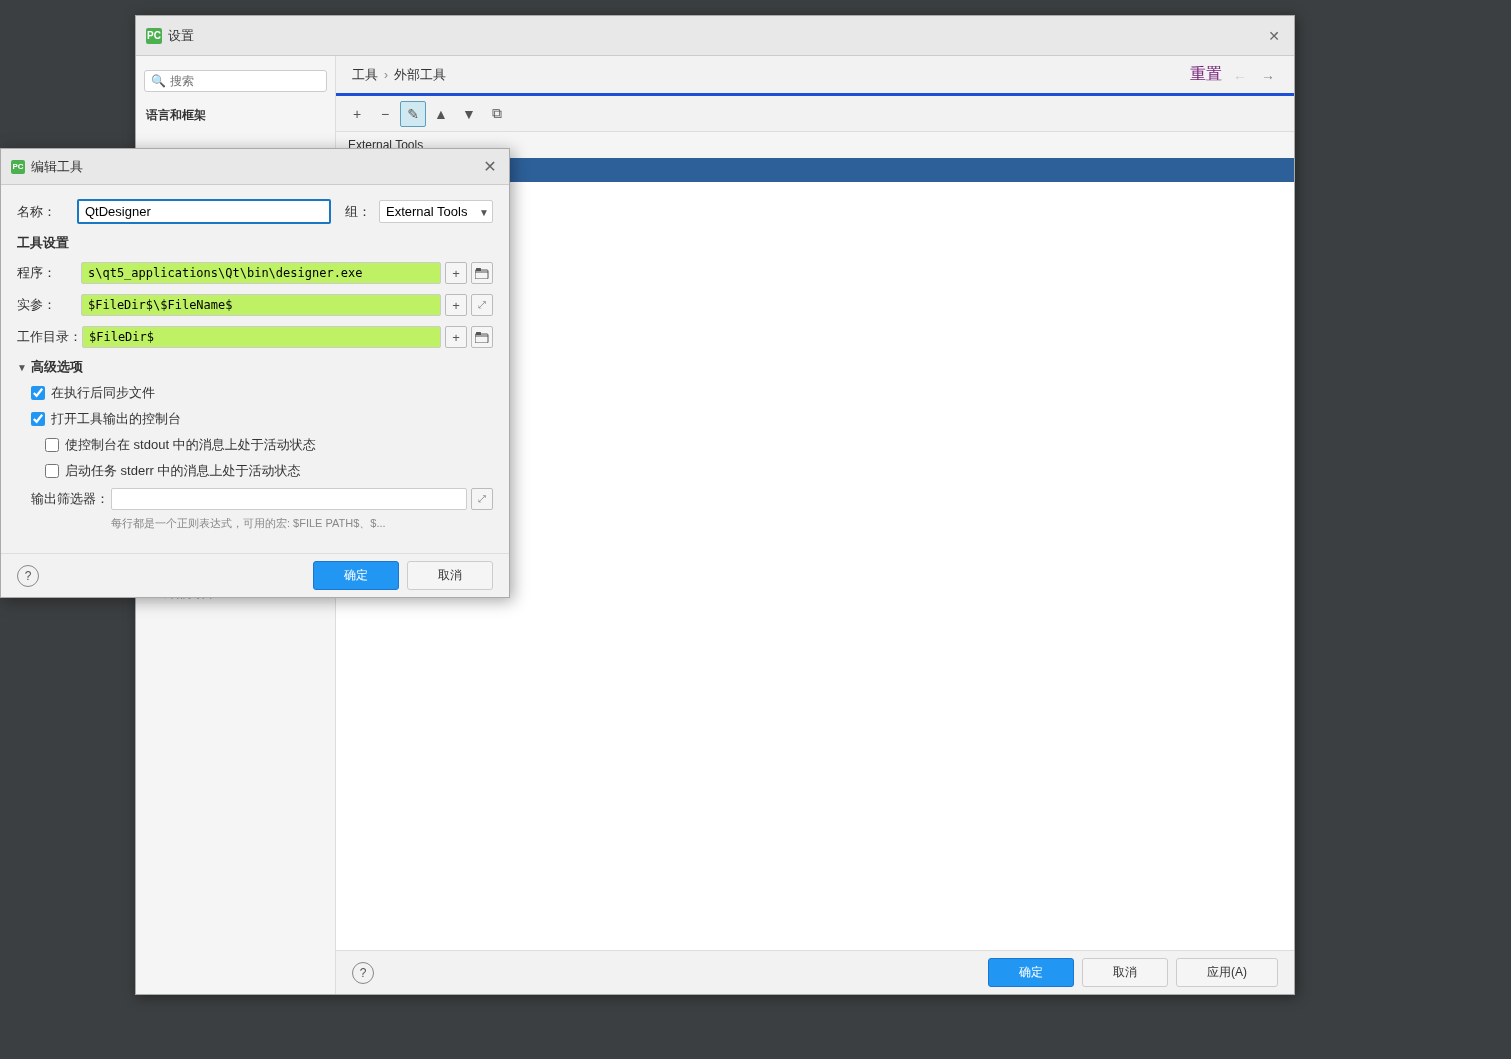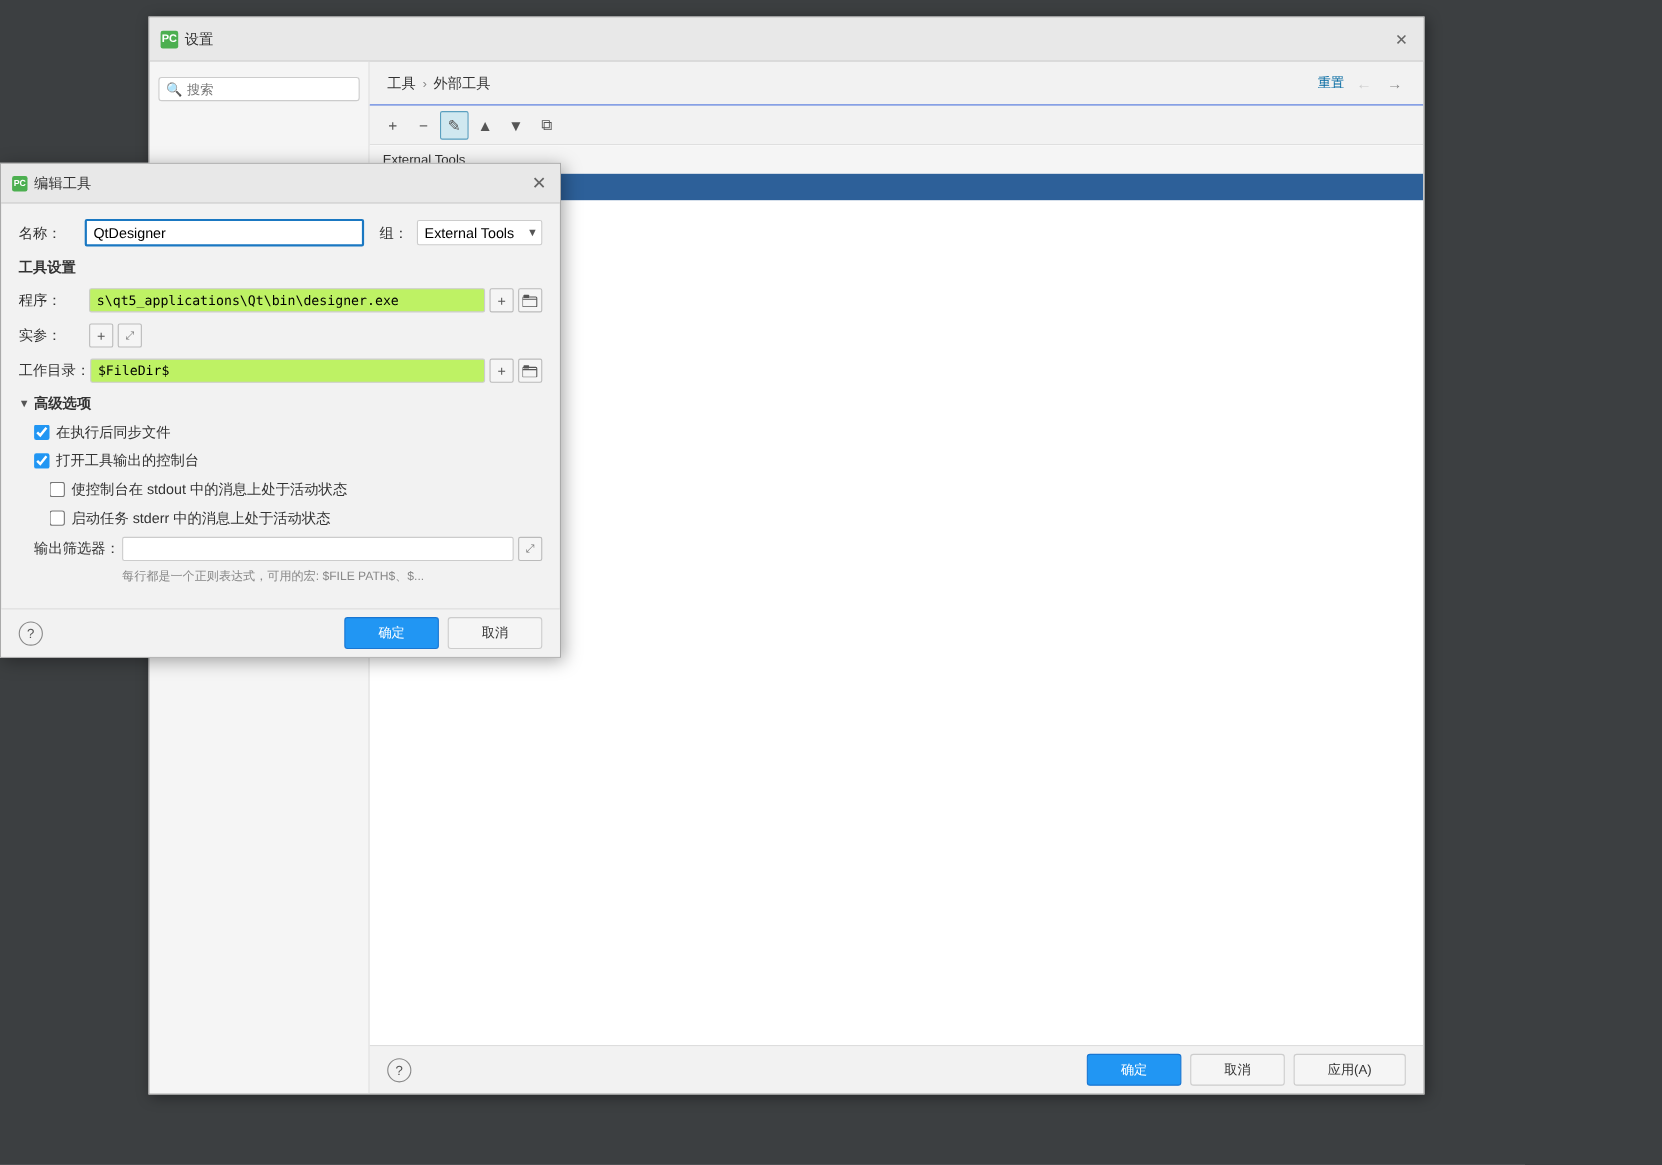--- a/index.html
+++ b/index.html
@@ -126,21 +126,21 @@
     .settings-main {
       flex: 1;
       display: flex;
       flex-direction: column;
       overflow: hidden;
     }
 
     .settings-header {
       height: 40px;
       background: #f2f2f2;
-      border-bottom: 1px solid #1d4ed8;
+      border-bottom: 3px solid #1d4ed8;
       display: flex;
       align-items: center;
       padding: 0 16px;
       justify-content: space-between;
     }
 
     .breadcrumb {
       display: flex;
       align-items: center;
       gap: 6px;
@@ -153,22 +153,22 @@
       font-size: 12px;
     }
 
     .header-right {
       display: flex;
       align-items: center;
       gap: 8px;
     }
 
     .reset-link {
-      color: #0369a1;
-      font-size: 12px;
+      color: #701a75;
+      font-size: 16px;
       cursor: pointer;
       text-decoration: none;
       margin-left: 45px;
     }
 
     .nav-arrow {
       width: 20px;
       height: 20px;
       display: flex;
       align-items: center;
@@ -622,20 +622,25 @@
     </div>
     <div class="settings-close-btn">✕</div>
   </div>
 
   <div class="settings-body">
 
     <div class="settings-sidebar">
       <div class="search-bar">
         <span class="search-icon-char">🔍</span>
         <input type="text" placeholder="搜索" style="">
+      </div>
+      <div class="sidebar-section">
+        <div class="sidebar-section-header">语言和框架</div>
+        <div class="sidebar-sub-item"></div>
+        <div class="sidebar-sub-item"></div>
       </div>
 
       <div style="height: 400px;"></div>
       <div class="sidebar-sub-item">启动任务</div>
       <div class="sidebar-sub-item">外部文档</div>
     </div>
 
     <div class="settings-main">
 
       <div class="settings-header">
@@ -718,20 +723,21 @@
               <path d="M0 5h13" stroke="#555" stroke-width="1"></path>
               <rect x="1" y="1" width="5" height="3" rx="0.5" fill="#555"></rect>
             </svg>
           </div>
         </div>
       </div>
 
       <div class="field-row">
         <span class="field-label">实参：</span>
         <div class="field-input-wrap">
+          <input class="field-input" type="text" value="$FileDir$\$FileName$" style="">
           <div class="field-btn">+</div>
           <div class="field-btn expand-btn">⤢</div>
         </div>
       </div>
 
       <div class="field-row">
         <span class="field-label">工作目录：</span>
         <div class="field-input-wrap">
           <input class="field-input" type="text" value="$FileDir$" style="">
           <div class="field-btn">+</div>

